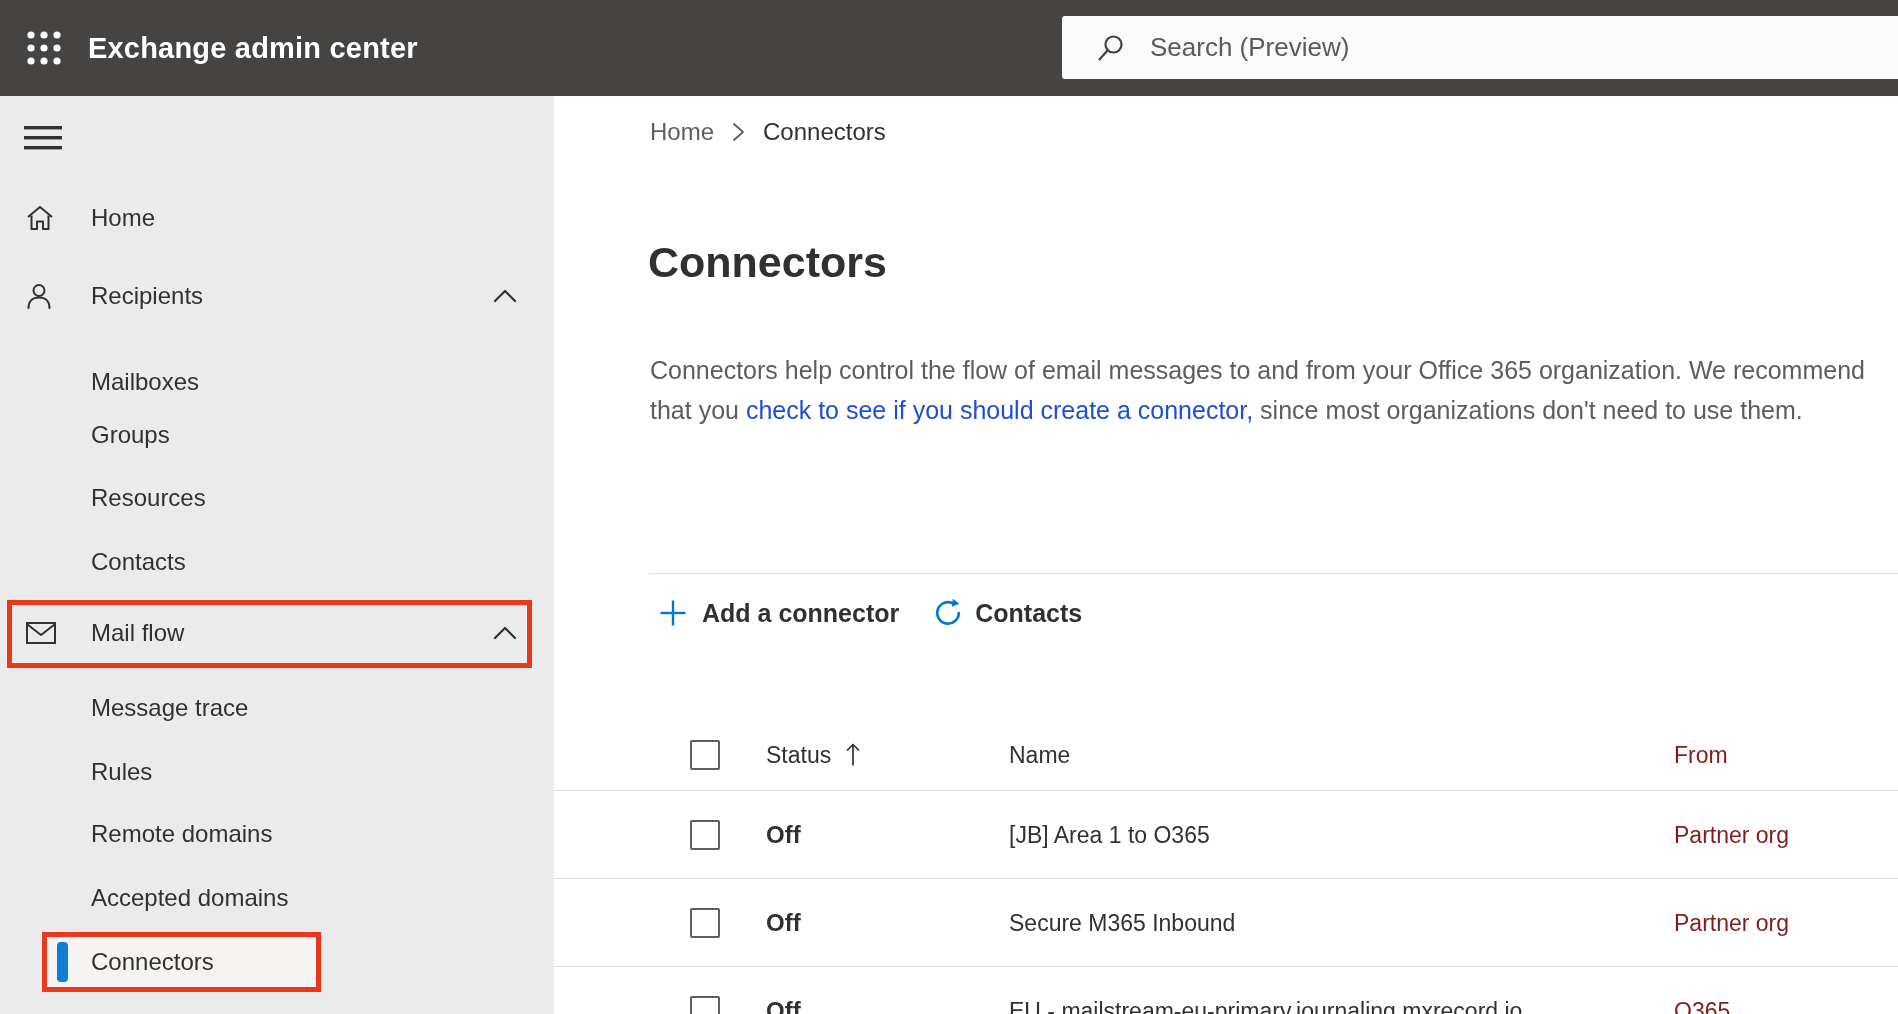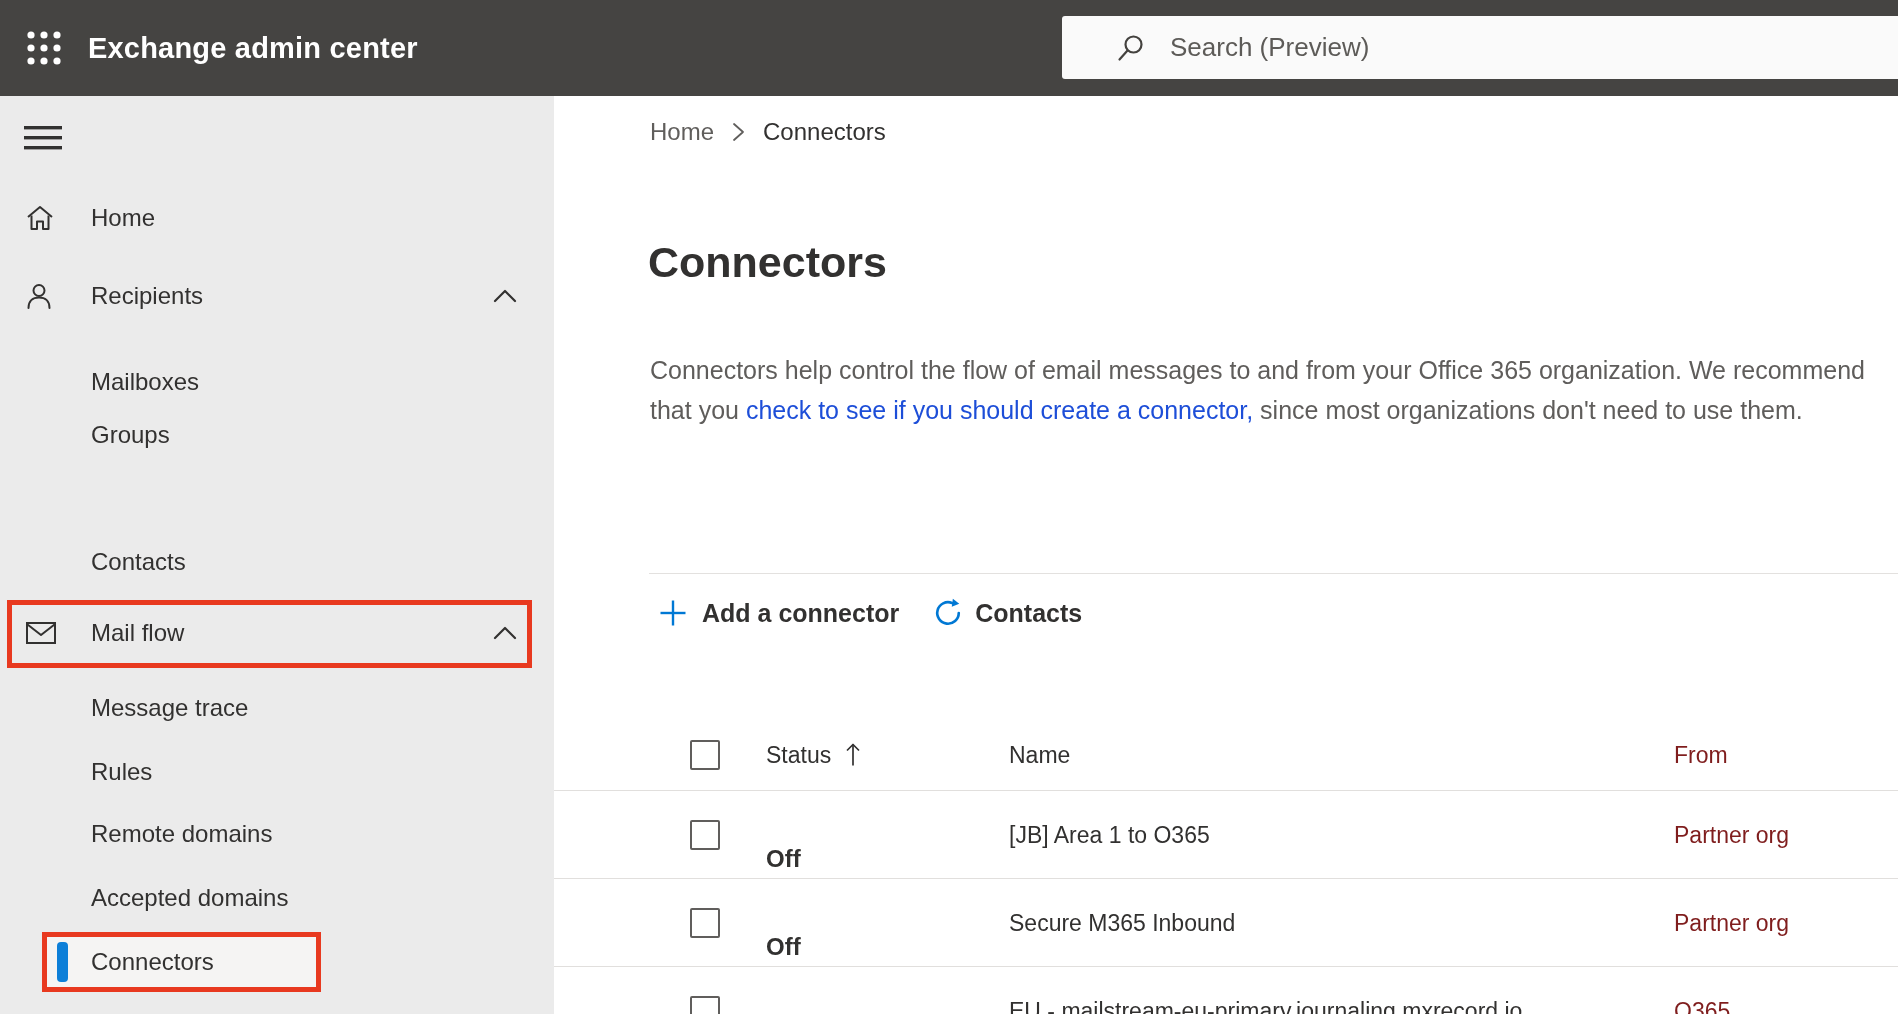--- a/index.html
+++ b/index.html
@@ -6,21 +6,21 @@
   html,body { width:1898px; height:1014px; overflow:hidden; background:#fff;
               font-family:"Liberation Sans", sans-serif; }
 
   
   .topbar { position:absolute; left:0; top:0; width:1898px; height:96px;
             background:#454442; display:flex; align-items:center; }
   .waffle { margin-left:16px; width:56px; height:56px; background:none; border:none;
             display:flex; align-items:center; justify-content:center; cursor:pointer; }
   .app-title { margin-left:16px; color:#ffffff; font-size:29px; font-weight:700; letter-spacing:.2px; }
   .searchbox { position:absolute; left:1062px; top:16px; right:0; height:63px;
-               background:#fafafa; border-radius:3px 0 0 3px; display:flex; align-items:center;padding-left:20px; }
+               background:#fafafa; border-radius:3px 0 0 3px; display:flex; align-items:center; }
   .searchbox svg { margin-left:34px; }
   .search-ph { margin-left:24px; color:#5d5b58; font-size:26px; }
 
   
   .sidebar { position:absolute; left:0; top:96px; width:554px; height:918px;
              background:#ebebeb; }
   .hamburger { position:absolute; left:24px; top:29px; width:40px; height:26px;
                background:none; border:none; cursor:pointer; }
   .nav-item { position:absolute; left:0; width:554px; height:64px; display:flex;
               align-items:center; cursor:pointer; }
@@ -62,21 +62,21 @@
   .row-0 { top:694px; } .row-1 { top:782px; } .row-2 { top:870px; }
   .cbox { position:absolute; left:136px; top:50%; transform:translateY(-50%);
           width:30px; height:30px; border:2px solid #605e5c; border-radius:2px;
           background:#fff; cursor:pointer; }
   .col-status { position:absolute; left:212px; top:50%; transform:translateY(-50%);
                 font-size:23px; color:#323130; display:flex; align-items:center; }
   .col-name   { position:absolute; left:455px; top:50%; transform:translateY(-50%);
                 font-size:23px; color:#323130; white-space:nowrap;text-align:center; }
   .col-from   { position:absolute; left:1092px; top:50%; transform:translateY(-50%);
                 font-size:23px; color:#7f1d1d; white-space:nowrap;margin-left:28px; }
-  .t-row .col-status { font-size:24px; font-weight:600;margin-top:24px; }
+  .t-row .col-status { font-size:24px; font-weight:600; }
   .sort-arrow { margin-left:14px; display:flex; align-items:center; }
   svg { display:block; }
 </style>
 </head>
 <body>
 
 <header class="topbar">
   <button class="waffle">
     <svg width="38" height="38" viewBox="0 0 38 38">
       <g fill="#ffffff">
@@ -137,20 +137,23 @@
       </svg>
     </span>
   </div>
 
   <div class="nav-item" style="top:254px">
     <span class="nav-label">Mailboxes</span>
   </div>
   <div class="nav-item" style="top:307px">
     <span class="nav-label">Groups</span>
   </div>
+  <div class="nav-item" style="top:370px">
+    <span class="nav-label">Resources</span>
+  </div>
   <div class="nav-item" style="top:505px">
     <span class="nav-icon">
       <svg width="32" height="24" viewBox="0 0 32 24">
         <rect x="2" y="2" width="28" height="20" fill="none" stroke="#323130" stroke-width="2"></rect>
         <path d="M2.5 3.5 L16 14 L29.5 3.5" fill="none" stroke="#323130" stroke-width="2" stroke-linejoin="round"></path>
       </svg>
     </span>
     <span class="nav-label">Mail flow</span>
     <span class="chev">
       <svg width="26" height="18" viewBox="0 0 26 18">

